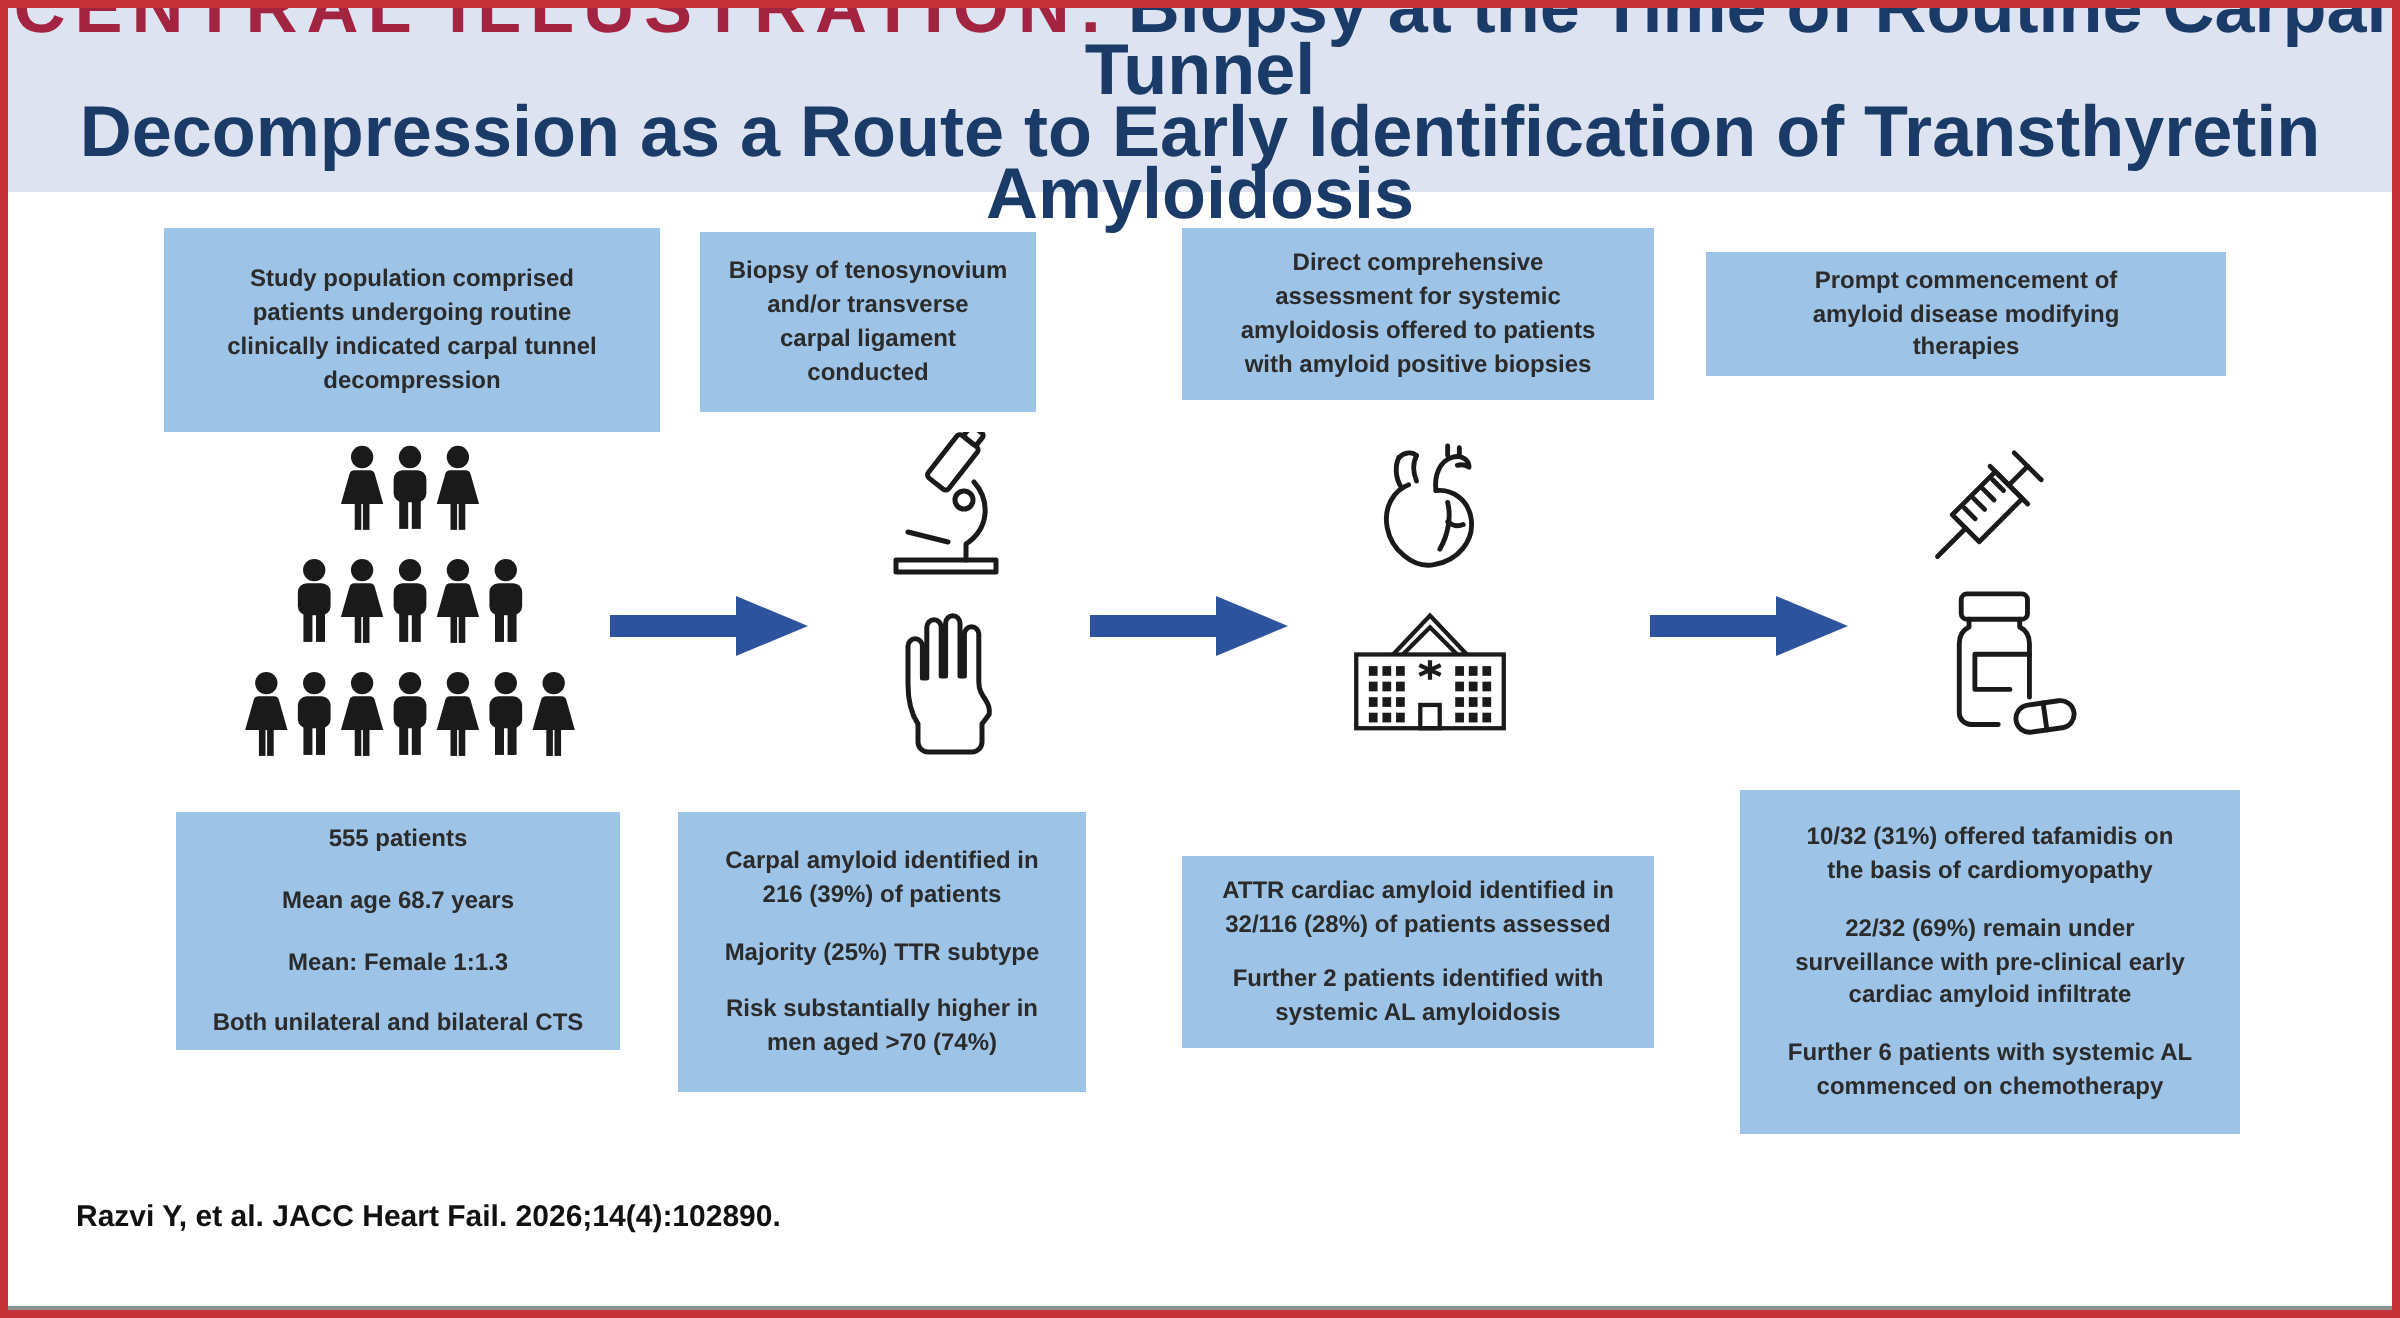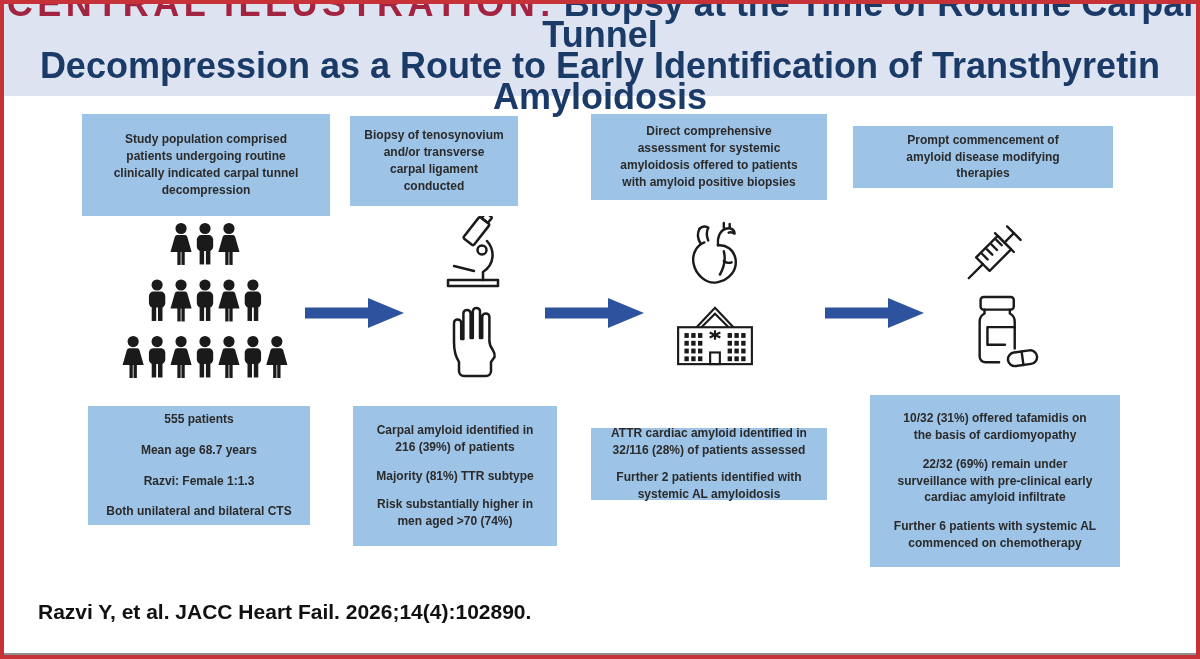--- a/index.html
+++ b/index.html
@@ -31,21 +31,21 @@
   .arrow{position:absolute;width:100px;height:32px;}
   .arrow polygon{fill:#2D539E;}
   
   .icon{position:absolute;}
   .icon svg{display:block;}
   .outline{stroke:#1a1a1a;stroke-width:2.5;fill:none;stroke-linecap:round;stroke-linejoin:round;}
   .outline-sq{stroke:#1a1a1a;stroke-width:2.2;fill:none;stroke-linecap:butt;stroke-linejoin:miter;}
   .filldark{fill:#1a1a1a;stroke:none;}
   
   .citation{
-    position:absolute;left:34px;top:596px;font-size:21px;font-weight:bold;color:#111;
+    position:absolute;left:34px;top:596px;font-size:15px;font-weight:bold;color:#111;
     letter-spacing:0px;
   }
   .bottom-divider{position:absolute;left:0;right:0;bottom:0;height:2px;background:#8f8f8f;}
 </style>
 </head>
 <body>
 
 <div class="page">
 
   <div class="header">
@@ -217,31 +217,31 @@
           <rect x="43" y="59" width="30" height="14" rx="7"></rect>
           <path d="M58,59 v14"></path>
         </g>
       </g>
     </svg>
   </span>
 
   <div class="box gap7" style="left:84px;top:402px;width:222px;height:119px;">
     <p>555 patients</p>
     <p>Mean age 68.7 years</p>
-    <p>Razvi: Female 1:1.3</p>
+    <p>Mean: Female 1:1.3</p>
     <p>Both unilateral and bilateral CTS</p>
   </div>
-  <div class="box" style="left:349px;top:402px;width:204px;height:140px;">
+  <div class="box" style="left:335px;top:402px;width:204px;height:140px;">
     <p>Carpal amyloid identified in
 216 (39%) of patients</p>
-    <p>Majority (81%) TTR subtype</p>
+    <p>Majority (25%) TTR subtype</p>
     <p>Risk substantially higher in
 men aged &gt;70 (74%)</p>
   </div>
-  <div class="box gap5" style="left:587px;top:424px;width:236px;height:72px;">
+  <div class="box gap5" style="left:587px;top:424px;width:236px;height:96px;">
     <p>ATTR cardiac amyloid identified in
 32/116 (28%) of patients assessed</p>
     <p>Further 2 patients identified with
 systemic AL amyloidosis</p>
   </div>
   <div class="box" style="left:866px;top:391px;width:250px;height:172px;">
     <p>10/32 (31%) offered tafamidis on
 the basis of cardiomyopathy</p>
     <p>22/32 (69%) remain under
 surveillance with pre-clinical early

